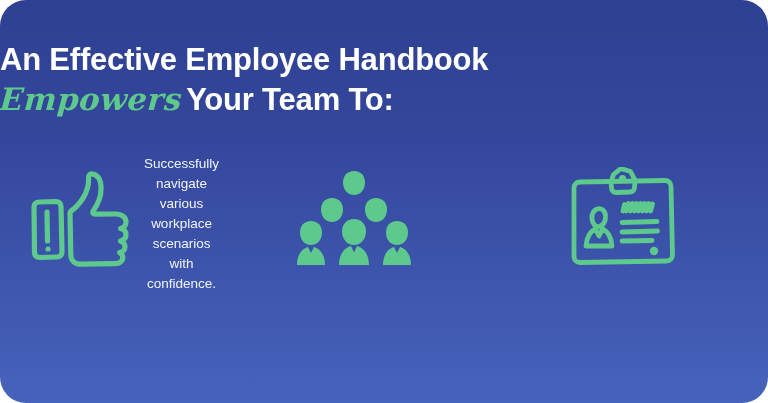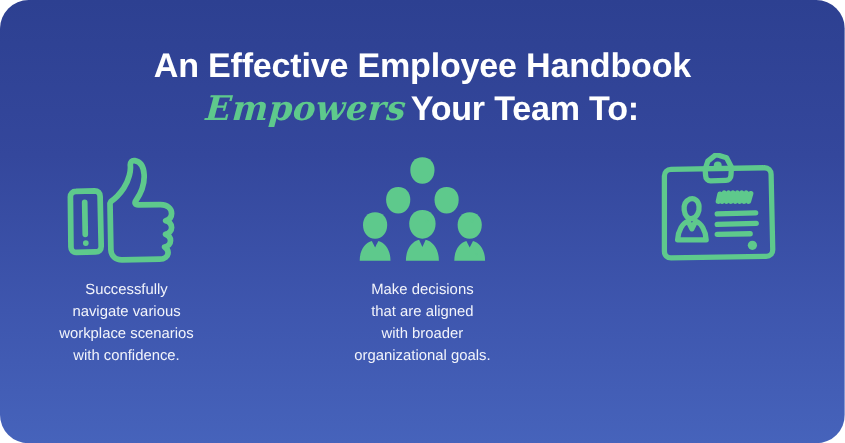--- a/index.html
+++ b/index.html
@@ -24,21 +24,20 @@
     background: linear-gradient(180deg, #2d4091 0%, #34479c 35%, #3e56ae 70%, #4663bb 100%);
     overflow: hidden;
     display: flex;
     flex-direction: column;
     align-items: center;
   }
 
   
   .headline {
     margin-top: 42px;
-    text-align: center;
     color: #ffffff;
     line-height: 1.18;
     width: 100%;
     user-select: none;
   }
   .headline-line1 {
     display: block;
     font-size: 31px;
     font-weight: bold;
     letter-spacing: -0.2px;
@@ -68,21 +67,21 @@
     width: 100%;
     display: flex;
     flex-direction: row;
     justify-content: space-between;
     padding: 0 26px;
     box-sizing: border-box;
   }
   .column {
     width: 178px;
     display: flex;
-    flex-direction: column;
+    flex-direction: row;
     align-items: center;
   }
   .icon-box {
     height: 100px;
     display: flex;
     align-items: center;
     justify-content: center;
   }
   .icon-box svg {
     display: block;
@@ -161,24 +160,20 @@
                    C68.5 80.5 74 87.5 74 98 Z"></path>
           <path d="M88 98 C88 88 93 81.5 99 80 L102 86 L105 80
                    C111 81.5 116 88 116 98 Z"></path>
 
           <circle cx="18" cy="84" r="1" opacity="0.45"></circle>
           <circle cx="63" cy="62" r="1.2" opacity="0.45"></circle>
           <circle cx="104" cy="62" r="1.2" opacity="0.45"></circle>
           <circle cx="108" cy="92" r="1" opacity="0.45"></circle>
         </svg>
       </div>
-      <div class="caption">Make decisions
-that are aligned
-with broader
-organizational goals.</div>
     </div>
 
 
     <div class="column">
       <div class="icon-box">
         <svg width="118" height="100" viewBox="0 0 118 100" fill="none" stroke="#5ec98c" stroke-width="4.8" stroke-linecap="round" stroke-linejoin="round">
 
           <path d="M10 21 C10 17.5 12.5 15 16 15 L101 13.5 C104.5 13.5 107 16 107 19.5
                    L108.5 88 C108.5 91.5 106 94 102.5 94 L16 95.5
                    C12.5 95.5 10 93 10 89.5 Z"></path>

